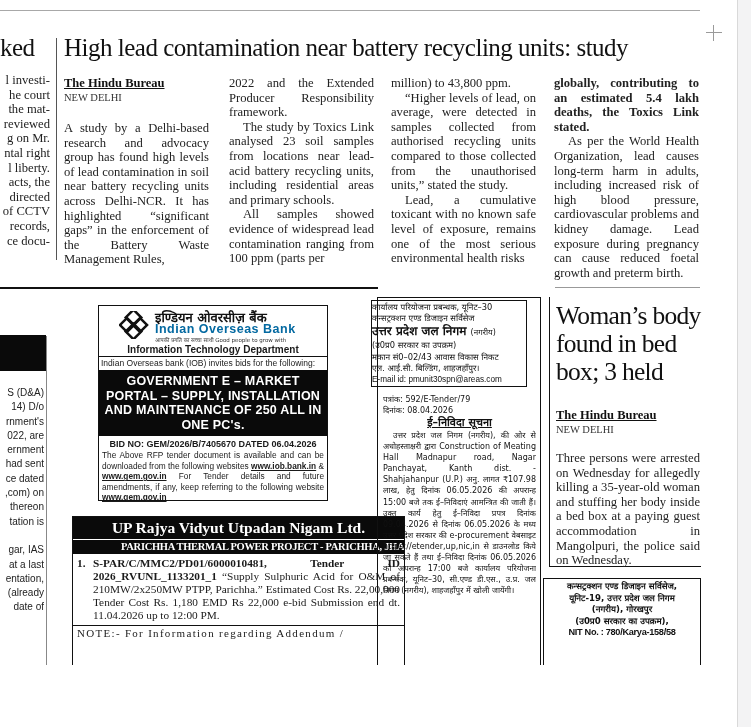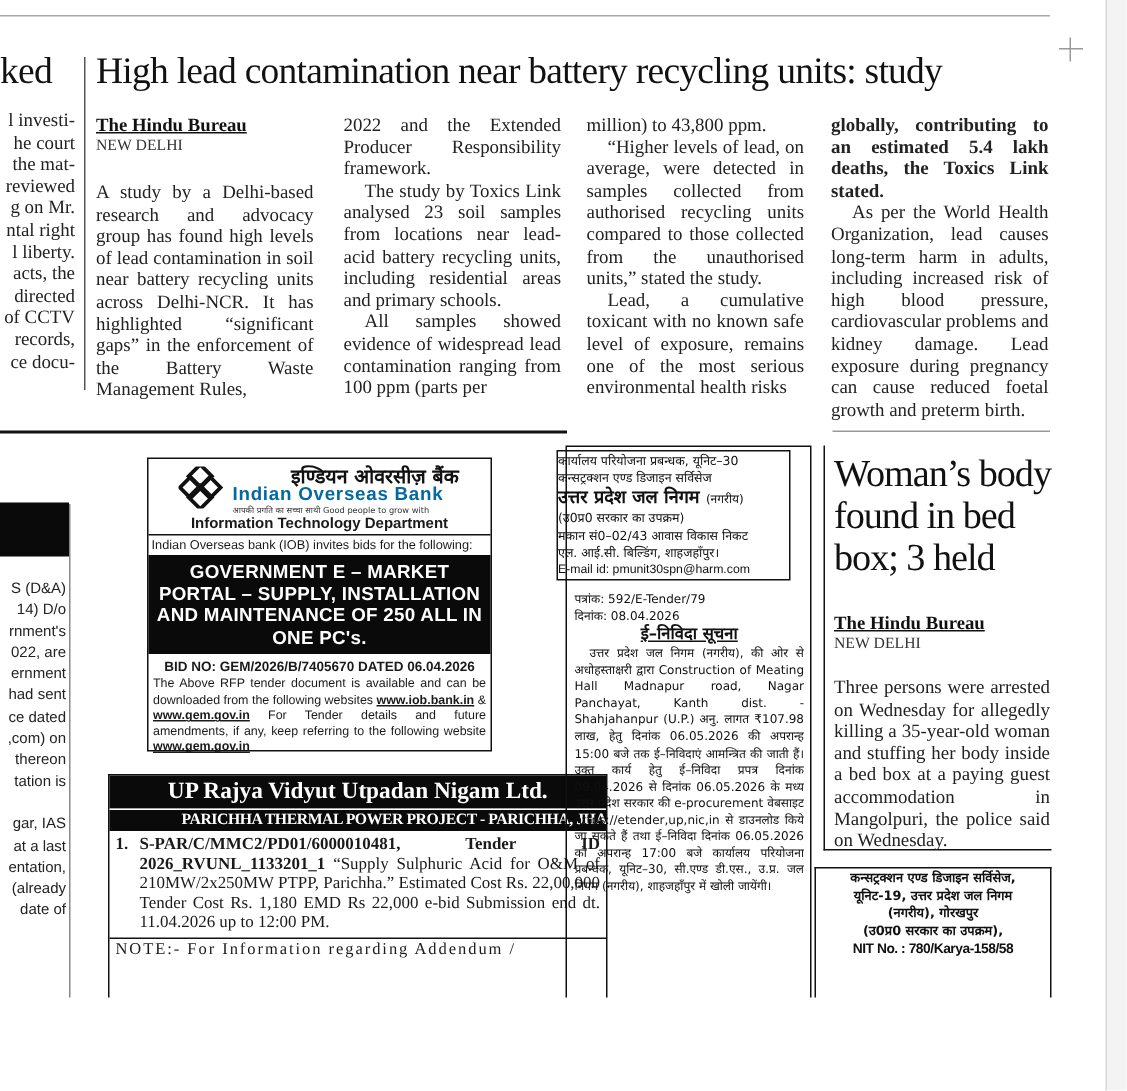--- a/index.html
+++ b/index.html
@@ -104,21 +104,21 @@
 <div class="abs adbox" style="left:98px;top:305px;width:230px;height:196px;">
   <div style="position:relative;height:38px;">
     <svg style="position:absolute;left:20px;top:5px;" width="30" height="28" viewBox="0 0 30 28">
       <g fill="none" stroke="#111" stroke-width="2.5">
         <rect x="9" y="1" width="11" height="11" transform="rotate(45 14.5 6.5)"></rect>
         <rect x="3" y="9" width="10" height="10" transform="rotate(45 8 14)"></rect>
         <rect x="16" y="9" width="10" height="10" transform="rotate(45 21 14)"></rect>
         <rect x="9" y="15" width="11" height="11" transform="rotate(45 14.5 20.5)"></rect>
       </g>
     </svg>
-    <div class="iob-title-hi hi" style="position:absolute;left:56px;top:2px;width:160px;text-align:left;margin-left:39px;">इण्डियन ओवरसीज़ बैंक</div>
+    <div class="iob-title-hi hi" style="position:absolute;left:56px;top:2px;width:160px;text-align:left;">इण्डियन ओवरसीज़ बैंक</div>
     <div class="iob-title-en" style="position:absolute;left:56px;top:16px;width:170px;text-align:left;">Indian Overseas Bank</div>
     <div class="iob-tag hi" style="position:absolute;left:56px;top:30px;width:170px;text-align:left;">आपकी प्रगति का सच्चा साथी Good people to grow with</div>
   </div>
   <div class="sans bold" style="font-size:10px;text-align:center;line-height:12px;">Information Technology Department</div>
   <div class="sans" style="font-size:8.5px;border-top:1px solid #111;padding:1px 2px;line-height:11px;">Indian Overseas bank (IOB) invites bids for the following:</div>
   <div class="black-band sans bold" style="font-size:12.5px;line-height:14.5px;text-align:center;padding:4px 4px;letter-spacing:0.2px;">GOVERNMENT E – MARKET PORTAL – SUPPLY, INSTALLATION AND MAINTENANCE OF 250 ALL IN ONE PC's.</div>
   <div class="sans bold" style="font-size:9px;text-align:center;line-height:12px;margin-top:2px;">BID NO: GEM/2026/B/7405670 DATED 06.04.2026</div>
   <div class="sans" style="font-size:8.3px;line-height:10.6px;text-align:justify;padding:0 3px;"><span>The Above RFP tender document is available and can be downloaded from the following websites </span><u class="bold">www.iob.bank.in</u><span> &amp; </span><u class="bold">www.gem.gov.in</u><span> For Tender details and future amendments, if any, keep referring to the following website </span><u class="bold">www.gem.gov.in</u></div>
 </div>
 
@@ -135,21 +135,21 @@
 </div>
 
 <div class="abs" style="left:377px;top:297px;width:164px;height:380px;border:1px solid #111;box-sizing:border-box;"></div>
 <div class="abs hi" style="left:371px;top:300px;width:156px;border:1.5px solid #111;box-sizing:border-box;font-size:8.3px;line-height:11.2px;text-align:left;color:#111;padding:1px 0;">
   <div>कार्यालय परियोजना प्रबन्धक, यूनिट–30</div>
   <div>कन्सट्रक्शन एण्ड डिजाइन सर्विसेज</div>
   <div style="font-size:12px;font-weight:bold;line-height:14px;"><span>उत्तर प्रदेश जल निगम</span> <span style="font-size:8px;font-weight:normal;">(नगरीय)</span></div>
   <div>(उ0प्र0 सरकार का उपक्रम)</div>
   <div>मकान सं0–02/43 आवास विकास निकट</div>
   <div>एल. आई.सी. बिल्डिंग, शाहजहाँपुर।</div>
-  <div class="sans" style="font-size:8.2px;">E-mail id: pmunit30spn@harm.com</div>
+  <div class="sans" style="font-size:8.2px;">E-mail id: pmunit30spn@areas.com</div>
 </div>
 <div class="abs hi" style="left:383px;top:394px;width:153px;font-size:8px;line-height:11px;color:#111;">
   <div>पत्रांक: 592/E-Tender/79</div>
   <div>दिनांक: 08.04.2026</div>
   <div style="text-align:center;font-weight:bold;font-size:11px;text-decoration:underline;line-height:14px;">ई–निविदा सूचना</div>
   <div style="text-align:justify;text-indent:10px;font-size:8px;line-height:11.1px;height:228px;overflow:hidden;">उत्तर प्रदेश जल निगम (नगरीय), की ओर से अधोहस्ताक्षरी द्वारा Construction of Meating Hall Madnapur road, Nagar Panchayat, Kanth dist. - Shahjahanpur (U.P.) अनु. लागत ₹107.98 लाख, हेतु दिनांक 06.05.2026 की अपरान्ह 15:00 बजे तक ई–निविदाएं आमन्त्रित की जाती हैं। उक्त कार्य हेतु ई–निविदा प्रपत्र दिनांक 09.04.2026 से दिनांक 06.05.2026 के मध्य उत्तर प्रदेश सरकार की e-procurement वेबसाइट https://etender,up,nic,in से डाउनलोड किये जा सकते हैं तथा ई–निविदा दिनांक 06.05.2026 को अपरान्ह 17:00 बजे कार्यालय परियोजना प्रबन्धक, यूनिट–30, सी.एण्ड डी.एस., उ.प्र. जल निगम (नगरीय), शाहजहाँपुर में खोली जायेंगी।</div>
 </div>
 
 <div class="abs" style="left:549px;top:297px;width:1px;height:270px;background:#111;"></div>
 <div class="abs" style="left:549px;top:566px;width:152px;height:1px;background:#111;"></div>

